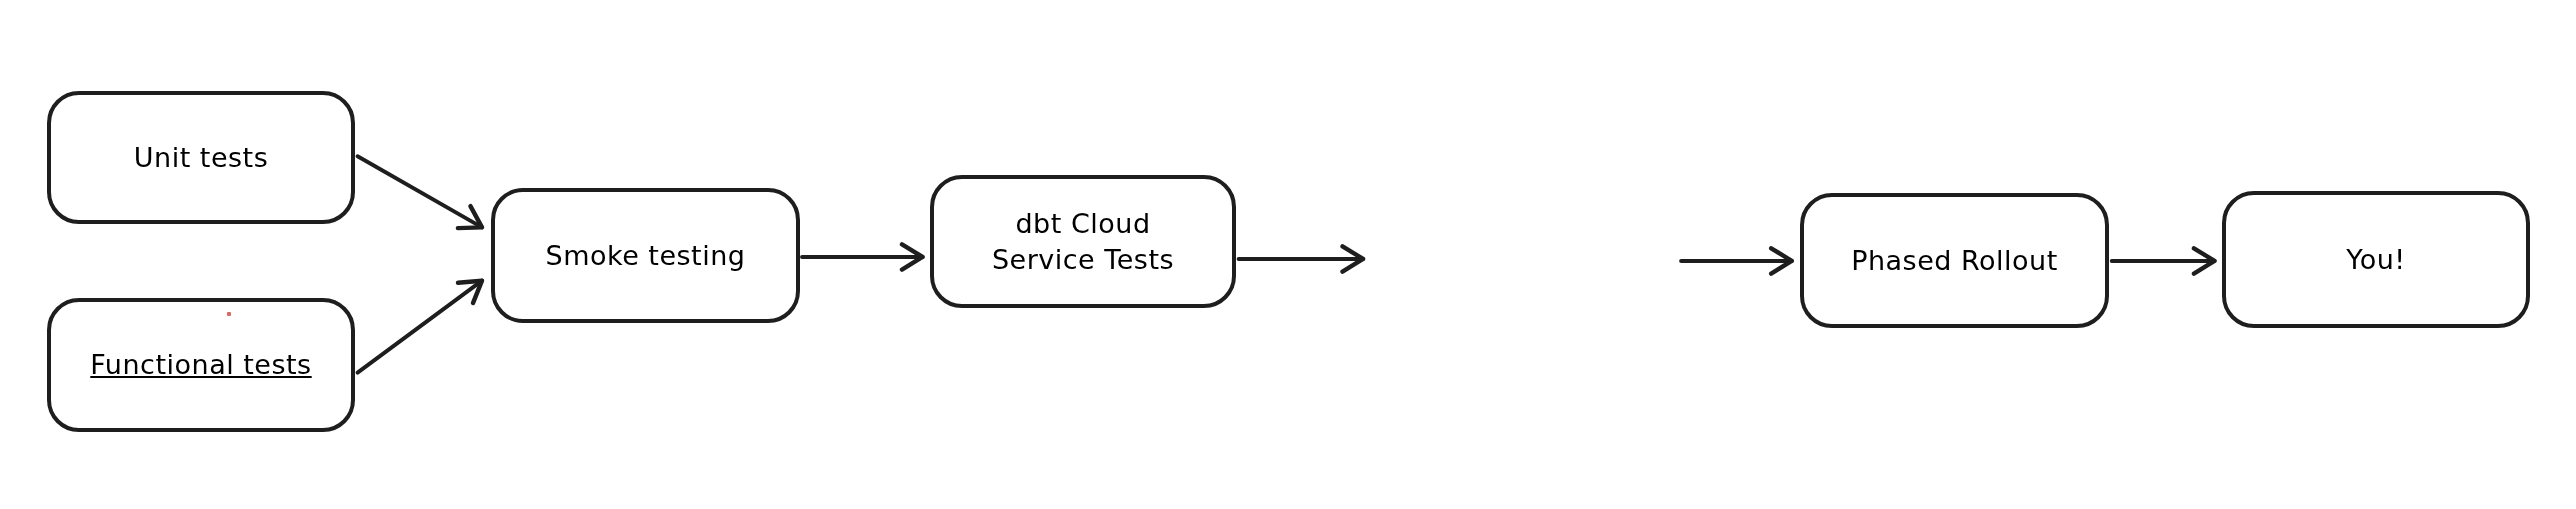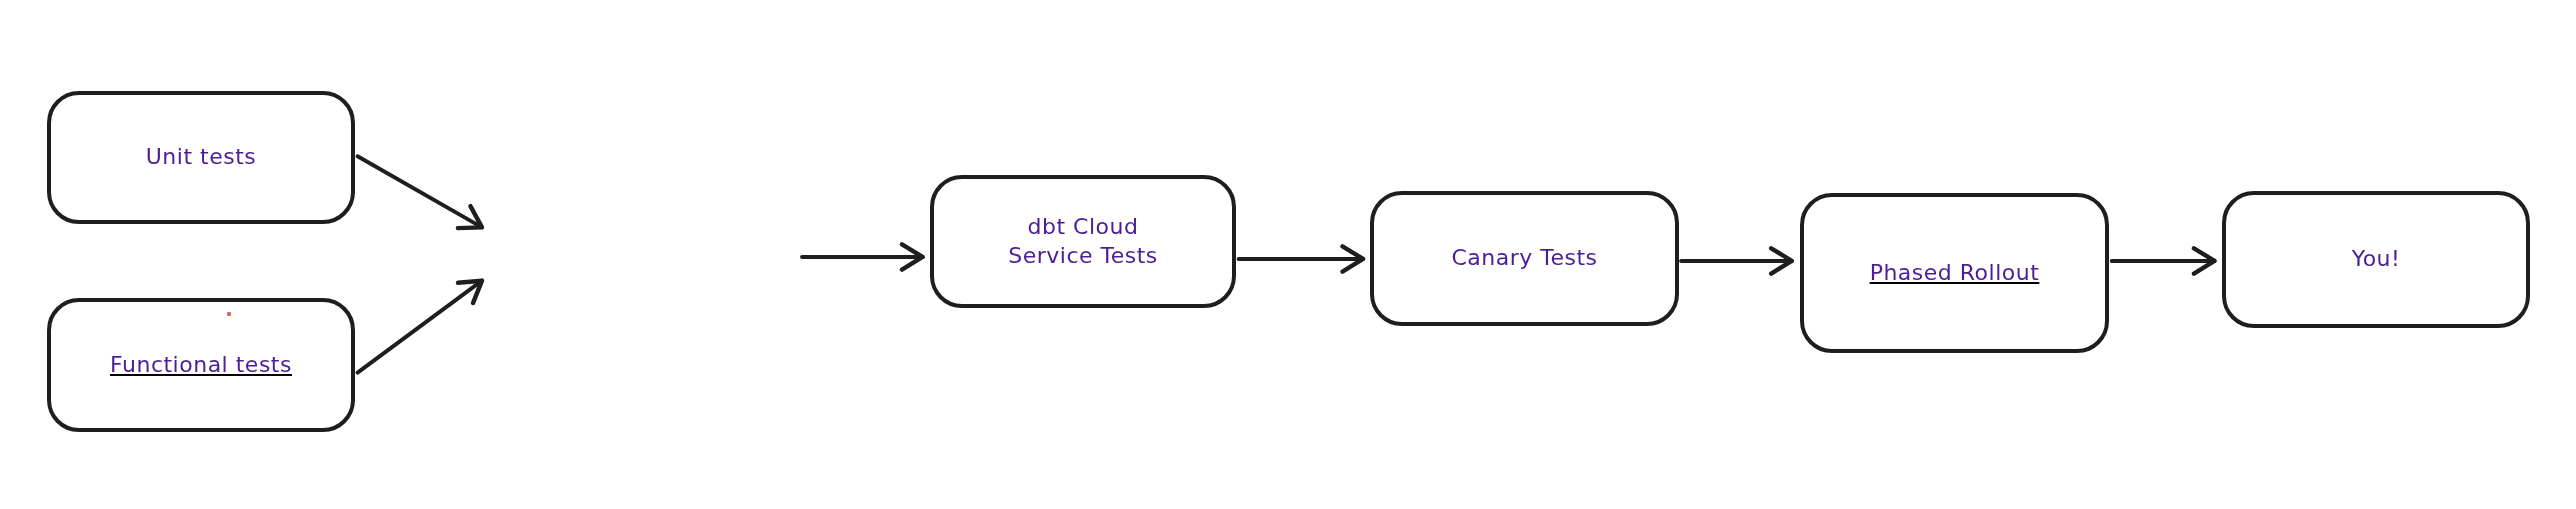--- a/index.html
+++ b/index.html
@@ -28,33 +28,33 @@
     box-sizing: border-box;
     background: #ffffff;
     border: 4px solid #1e1e1e;
     border-radius: 32px;
     display: flex;
     align-items: center;
     justify-content: center;
     text-align: center;
   }
   .node .label {
-    color: #4c1d95;
-    font-size: 22px;
+    color: #000000;
+    font-size: 27px;
     line-height: 1.3;
     white-space: pre-line;
     letter-spacing: 0.5px;
   }
   
   #n-unit       { left:   47px; top:  91px; width: 308px; height: 133px; }
   #n-functional { left:   47px; top: 298px; width: 308px; height: 134px; text-decoration: underline; }
   #n-smoke      { left:  491px; top: 188px; width: 309px; height: 135px; }
   #n-dbt        { left:  930px; top: 175px; width: 306px; height: 133px; }
   #n-canary     { left: 1370px; top: 191px; width: 309px; height: 135px; }
-  #n-phased     { left: 1800px; top: 193px; width: 309px; height: 160px; text-decoration: underline; }
+  #n-phased     { left: 1800px; top: 193px; width: 309px; height: 135px; }
   #n-you        { left: 2222px; top: 191px; width: 308px; height: 137px; text-align: right; }
   .speck {
     position: absolute;
     left: 227px;
     top: 312px;
     width: 4px;
     height: 4px;
     border-radius: 1px;
     background: #d96a5f;
   }
@@ -81,29 +81,29 @@
   </svg>
 
   <div class="node" id="n-unit">
     <span class="label">Unit tests</span>
   </div>
 
   <div class="node" id="n-functional">
     <span class="label">Functional tests</span>
   </div>
 
+  <div class="node" id="n-smoke">
+    <span class="label">Smoke testing</span>
+  </div>
 
   <div class="node" id="n-dbt">
     <span class="label">dbt Cloud
 Service Tests</span>
   </div>
 
-  <div class="node" id="n-canary">
-    <span class="label">Canary Tests</span>
-  </div>
 
   <div class="node" id="n-phased">
     <span class="label">Phased Rollout</span>
   </div>
 
   <div class="node" id="n-you">
     <span class="label">You!</span>
   </div>
 
   <div class="speck"></div>

